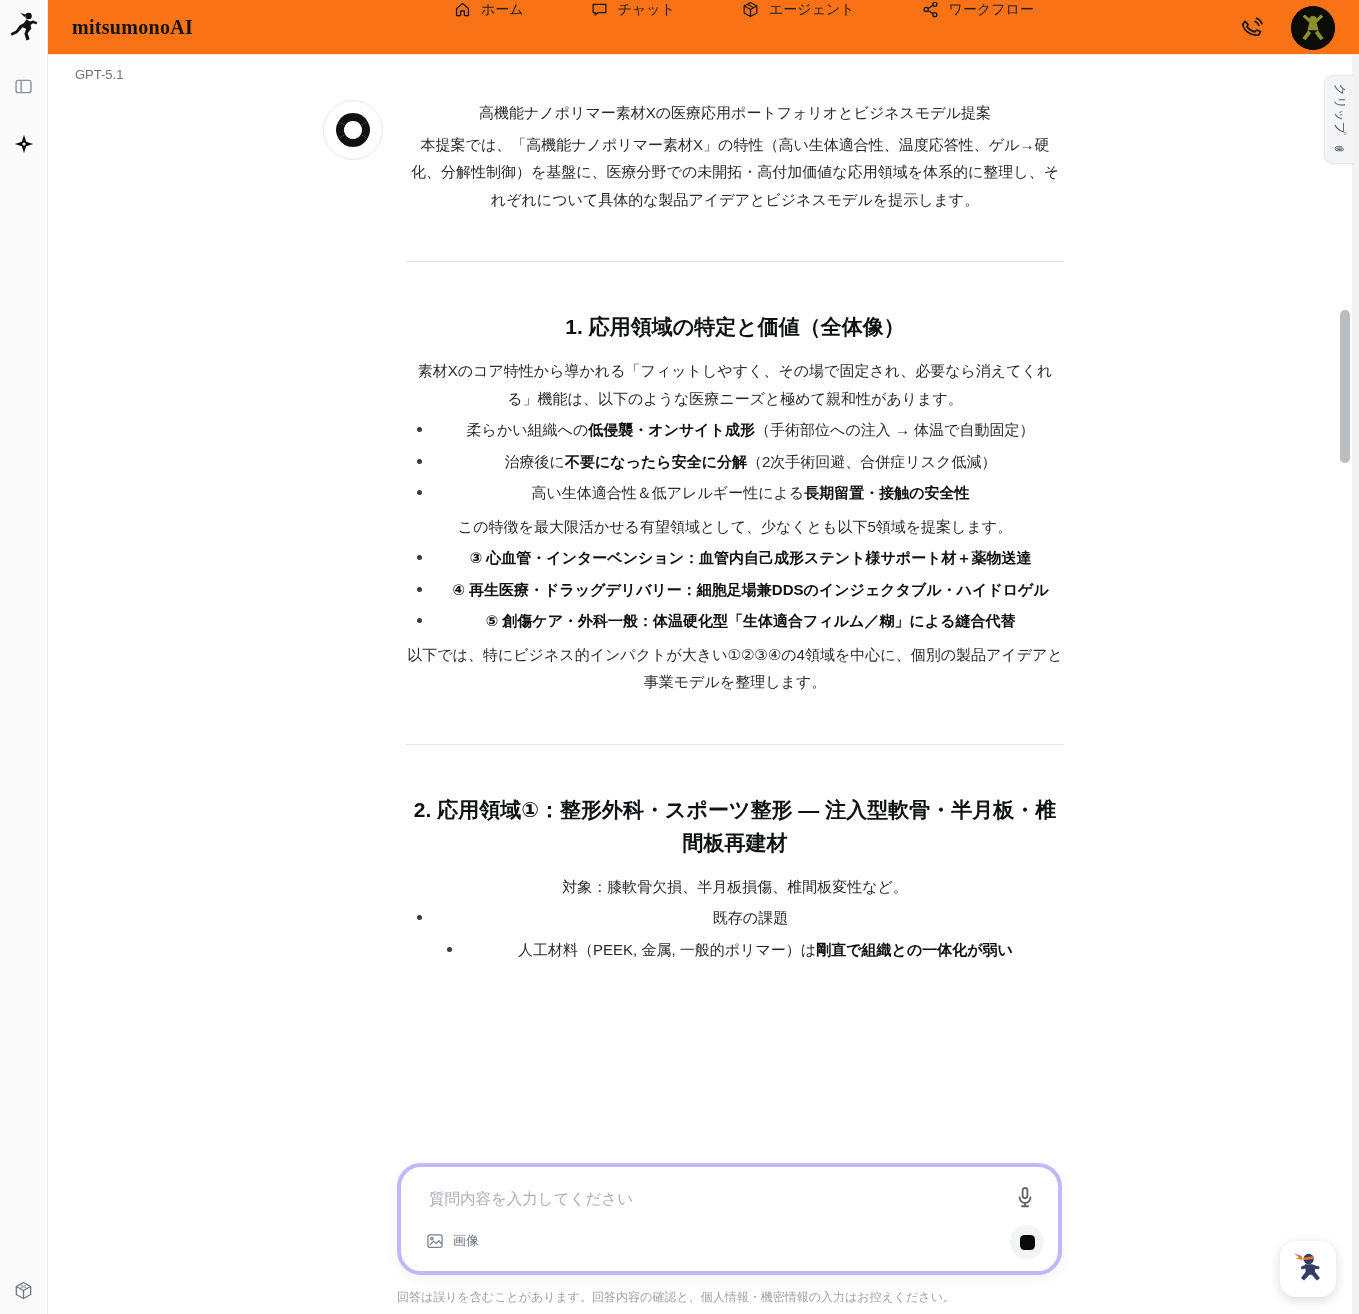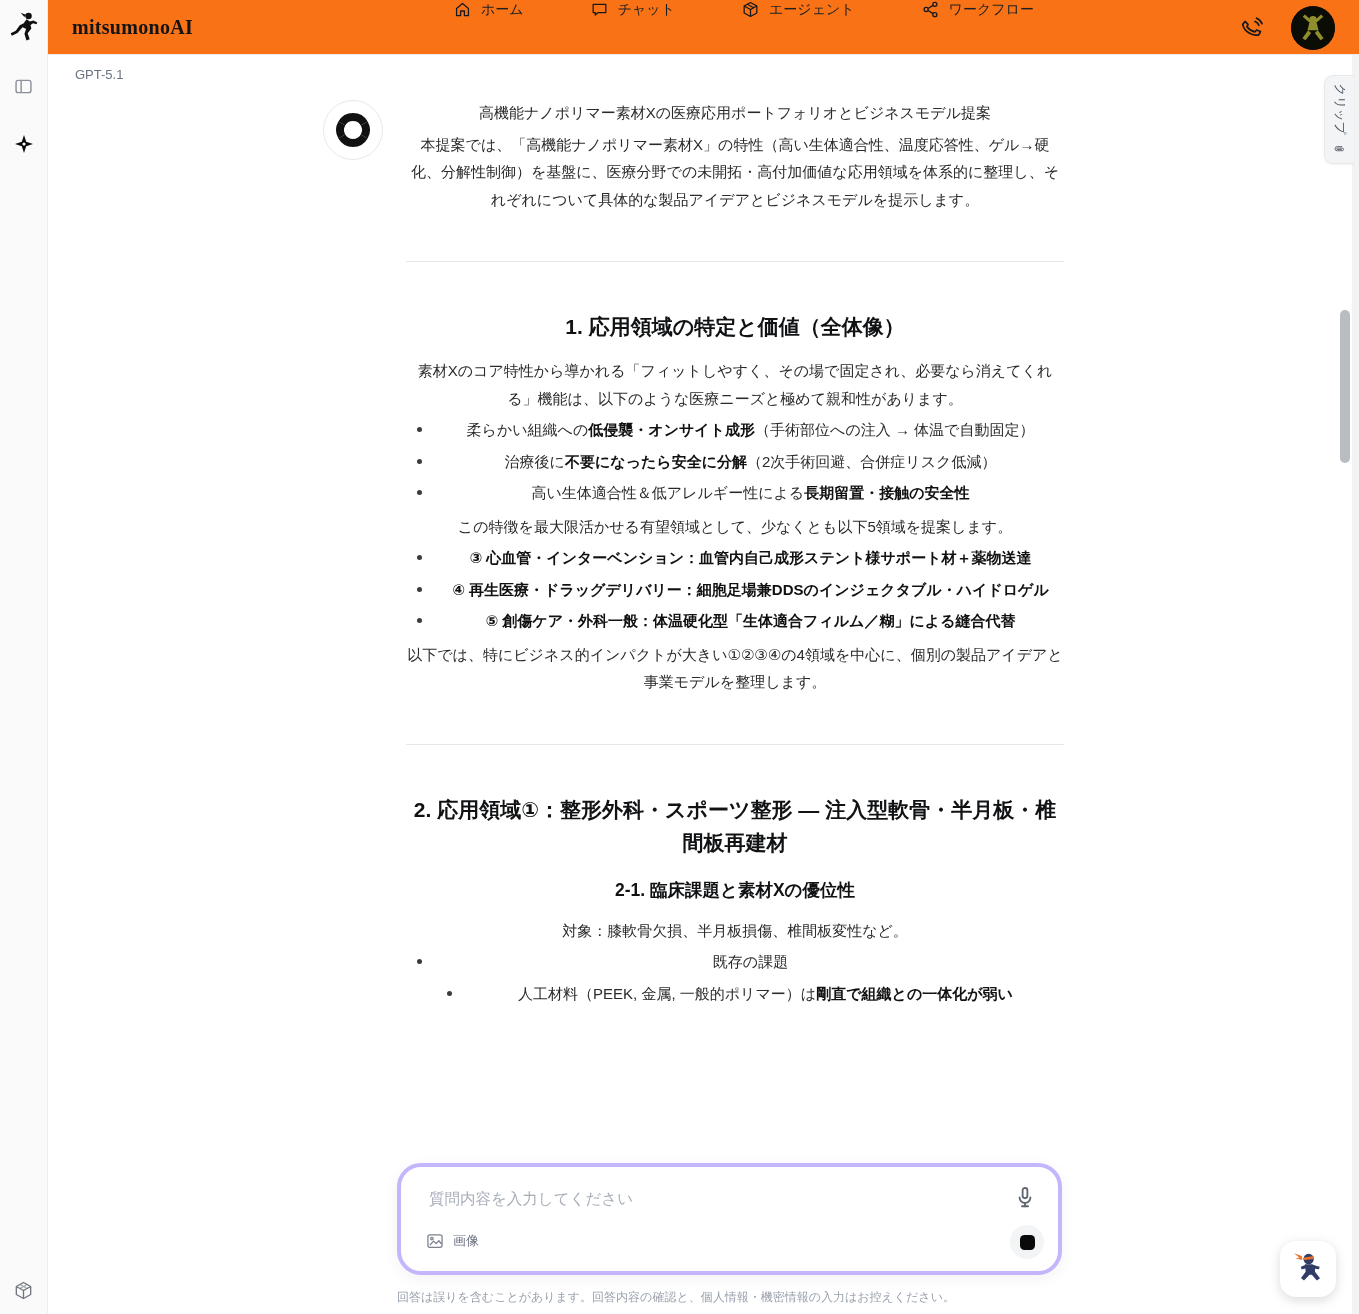--- a/index.html
+++ b/index.html
@@ -228,21 +228,20 @@
     </ul>
     <p><span>この特徴を最大限活かせる有望領域として、少なくとも以下5領域を提案します。</span></p>
     <ul class="blist">
       <li><strong>③ 心血管・インターベンション：血管内自己成形ステント様サポート材＋薬物送達</strong></li>
       <li><strong>④ 再生医療・ドラッグデリバリー：細胞足場兼DDSのインジェクタブル・ハイドロゲル</strong></li>
       <li><strong>⑤ 創傷ケア・外科一般：体温硬化型「生体適合フィルム／糊」による縫合代替</strong></li>
     </ul>
     <p><span>以下では、特にビジネス的インパクトが大きい①②③④の4領域を中心に、個別の製品アイデアと事業モデルを整理します。</span></p>
     <hr>
     <h2><span>2. 応用領域①：整形外科・スポーツ整形 — 注入型軟骨・半月板・椎間板再建材</span></h2>
-    <h3><span>2-1. 臨床課題と素材Xの優位性</span></h3>
     <p><span>対象：膝軟骨欠損、半月板損傷、椎間板変性など。</span></p>
     <ul class="blist">
       <li><span>既存の課題</span><ul class="blist">
           <li><span>人工材料（PEEK, 金属, 一般的ポリマー）は</span><strong>剛直で組織との一体化が弱い</strong></li>
         </ul></li>
     </ul>
   </div>
 
 <div class="composer">
   <input class="query-input" type="text" placeholder="質問内容を入力してください" style="">

